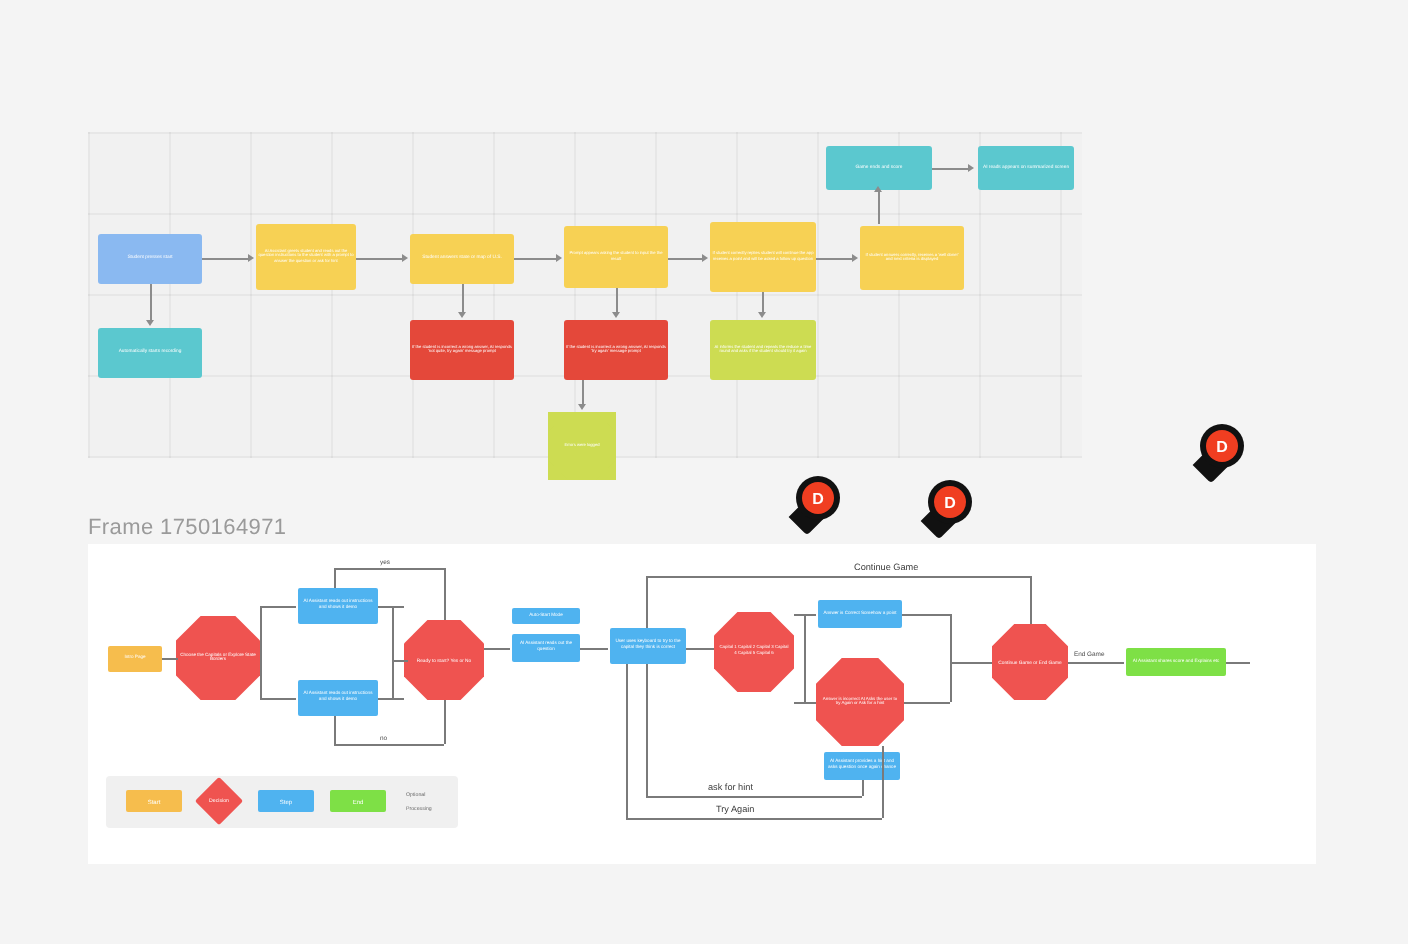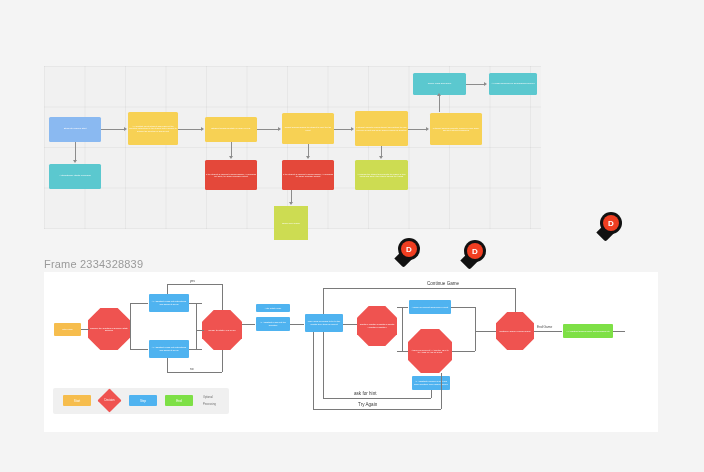--- a/index.html
+++ b/index.html
@@ -191,21 +191,21 @@
     <div class="ln lnv" style="left:247px;top:124px;height:13px;"></div>
     <div class="arrow d" style="left:245px;top:136px;"></div>
 
     <div class="ln lnv" style="left:395px;top:29px;height:17px;"></div>
     <div class="arrow d" style="left:393px;top:27px;transform:rotate(180deg);"></div>
 
     <div class="ln lnh" style="left:422px;top:18px;width:19px;"></div>
     <div class="arrow r" style="left:440px;top:16px;"></div>
   </div>
 
-  <div id="frame-label">Frame 2334328839</div>
+  <div id="frame-label">Frame 1750164971</div>
 
   <div id="bottom-frame">
 
     <div class="bnode b-orange" style="left:10px;top:51px;width:27px;height:13px;">Intro Page</div>
 
     <div class="diamond red2" style="left:44px;top:36px;width:42px;height:42px;">
       <span class="dlabel" style="font-size:2.3px;">Choose the Capitals or Explore State Borders</span>
     </div>
 
     <div class="bnode b-blue" style="left:105px;top:22px;width:40px;height:18px;">AI Assistant reads out instructions and shows it demo</div>

